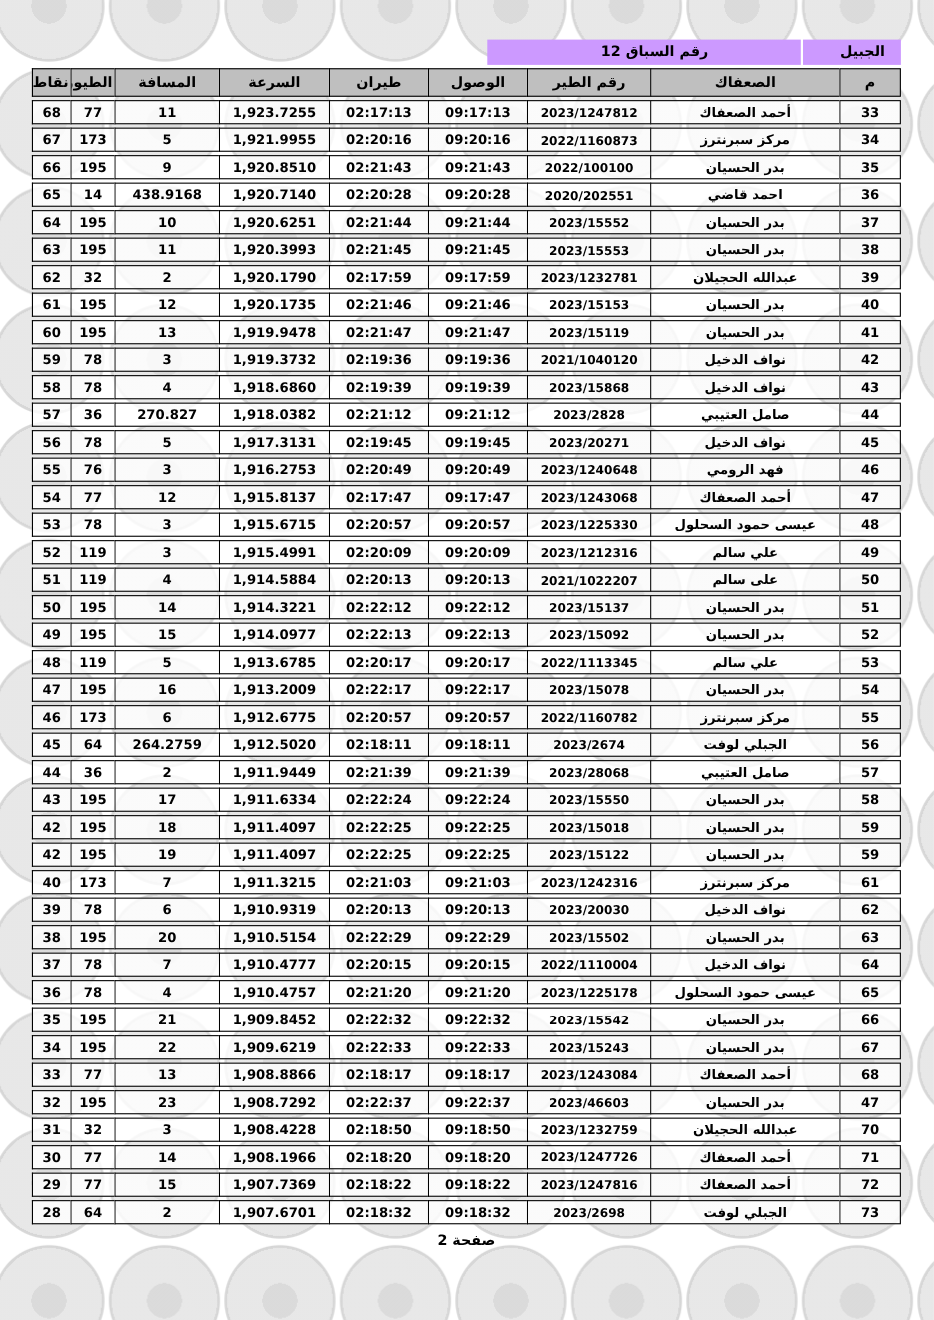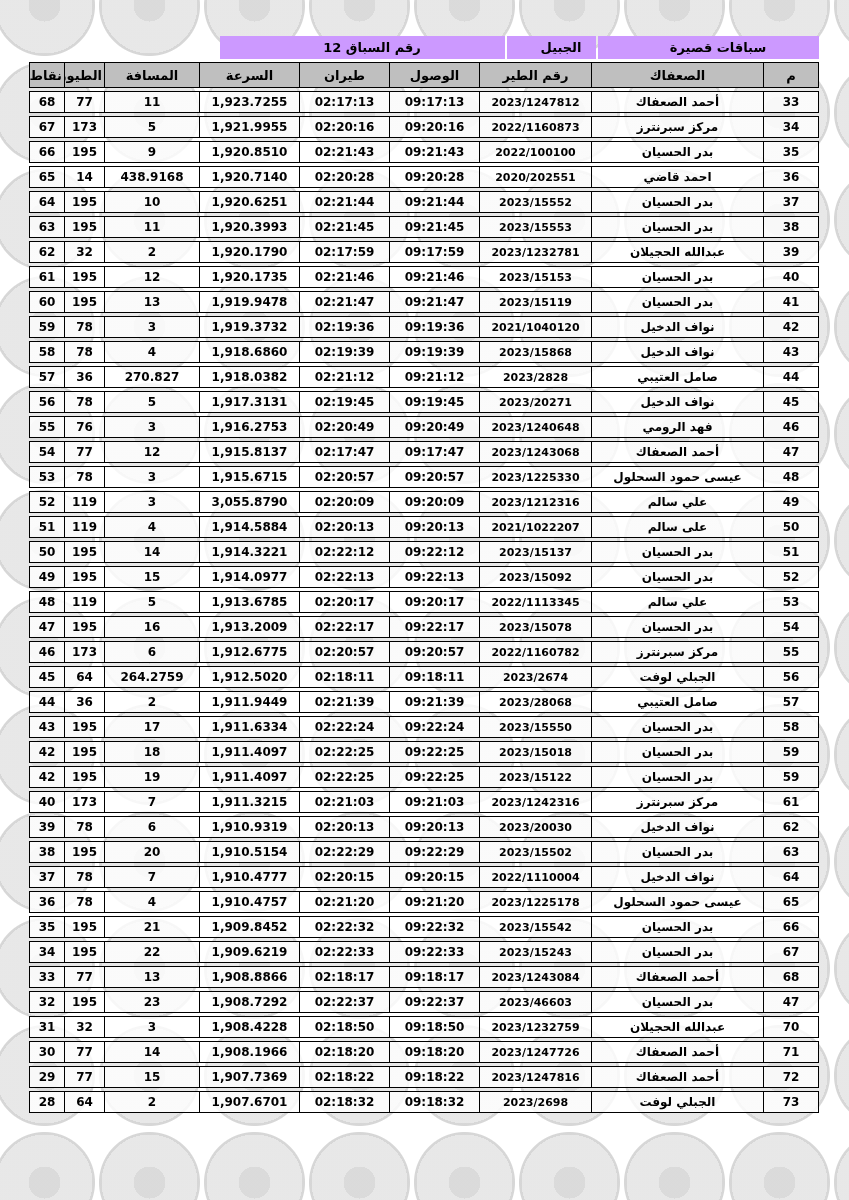--- a/index.html
+++ b/index.html
@@ -74,21 +74,20 @@
 </style>
 </head>
 <body>
 
 <div class="page">
   <div class="watermark"></div>
 
   <div class="content">
 
     <div class="topbar">
-      <div class="seg seg-racetype">سباقات قصيرة</div>
       <div class="seg seg-location">الجبيل</div>
       <div class="seg seg-racenum">رقم السباق  12</div>
     </div>
 
     <table>
       <colgroup>
         <col style="width:56px">
           <col style="width:172px">
           <col style="width:112px">
         <col style="width:90px">
@@ -287,21 +286,21 @@
             <td>3</td>
             <td>78</td>
             <td>53</td>
           </tr>
           <tr>
             <td>49</td>
             <td>علي سالم</td>
             <td class="ltr">2023/1212316</td>
             <td>09:20:09</td>
             <td>02:20:09</td>
-            <td>3,055.8790</td>
+            <td>1,915.4991</td>
             <td>3</td>
             <td>119</td>
             <td>52</td>
           </tr>
           <tr>
             <td>50</td>
             <td>على سالم</td>
             <td class="ltr">2021/1022207</td>
             <td>09:20:13</td>
             <td>02:20:13</td>
@@ -559,14 +558,15 @@
             <td>09:18:32</td>
             <td>02:18:32</td>
             <td>1,907.6701</td>
             <td>2</td>
             <td>64</td>
             <td>28</td>
           </tr>
         </tbody>
     </table>
 
+    <div class="footer">صفحة 2</div>
   </div>
 </div>
 
 </body></html>

